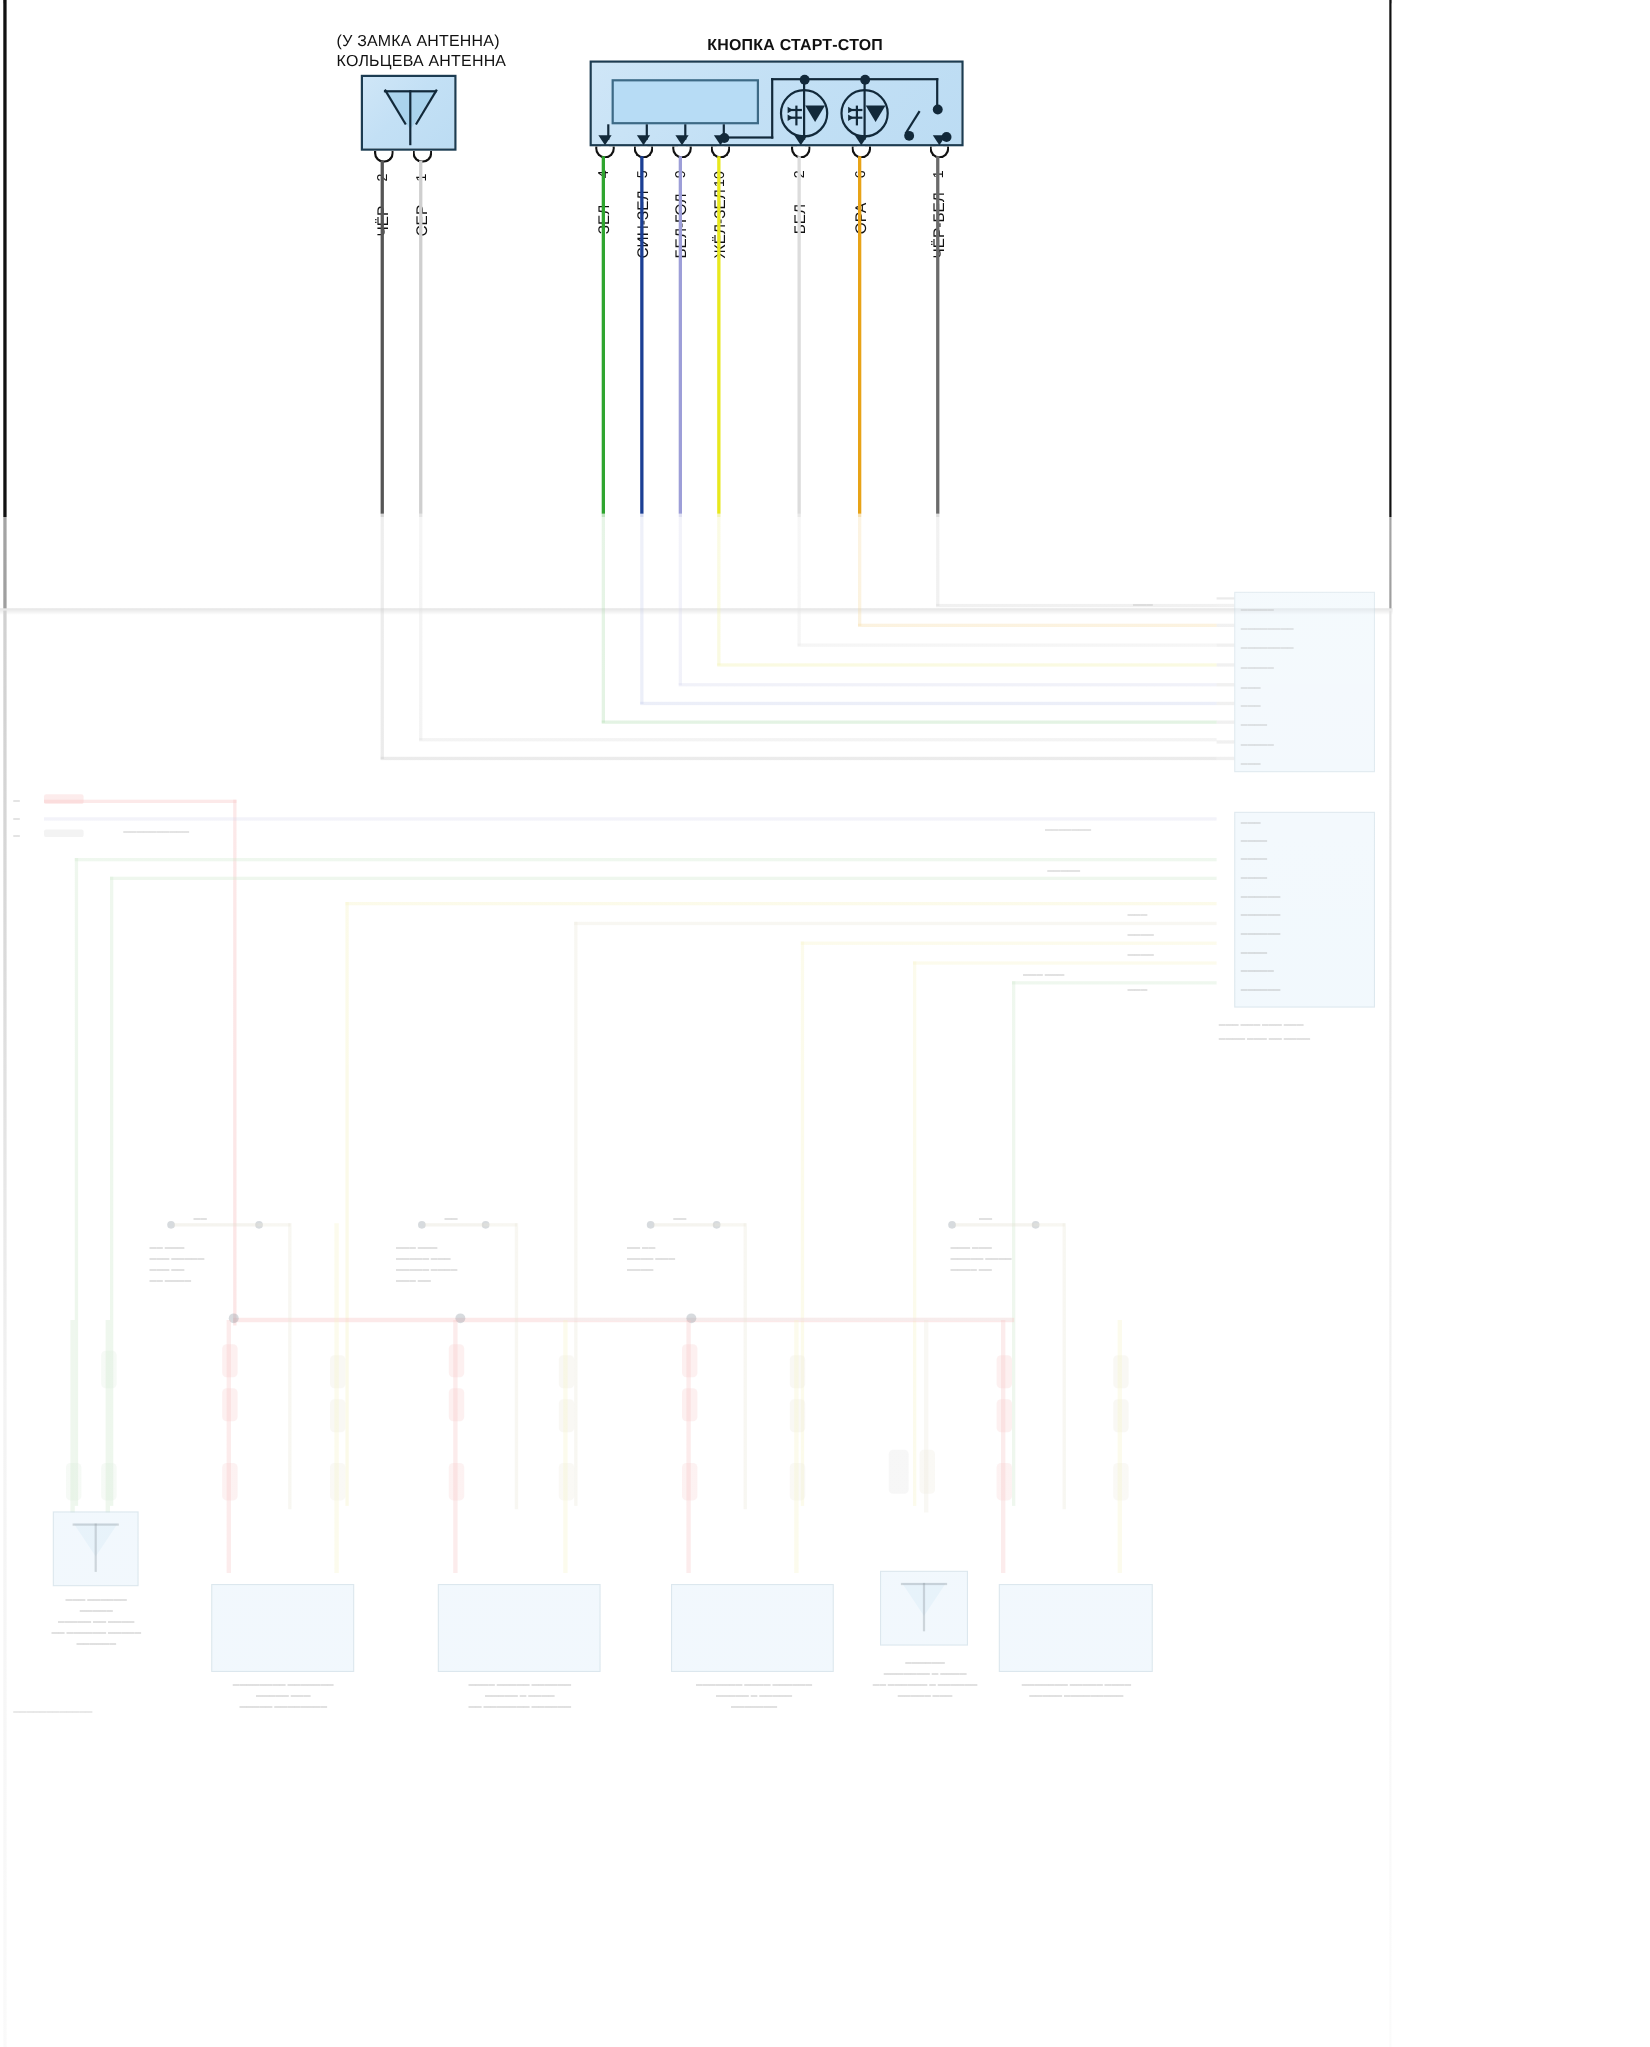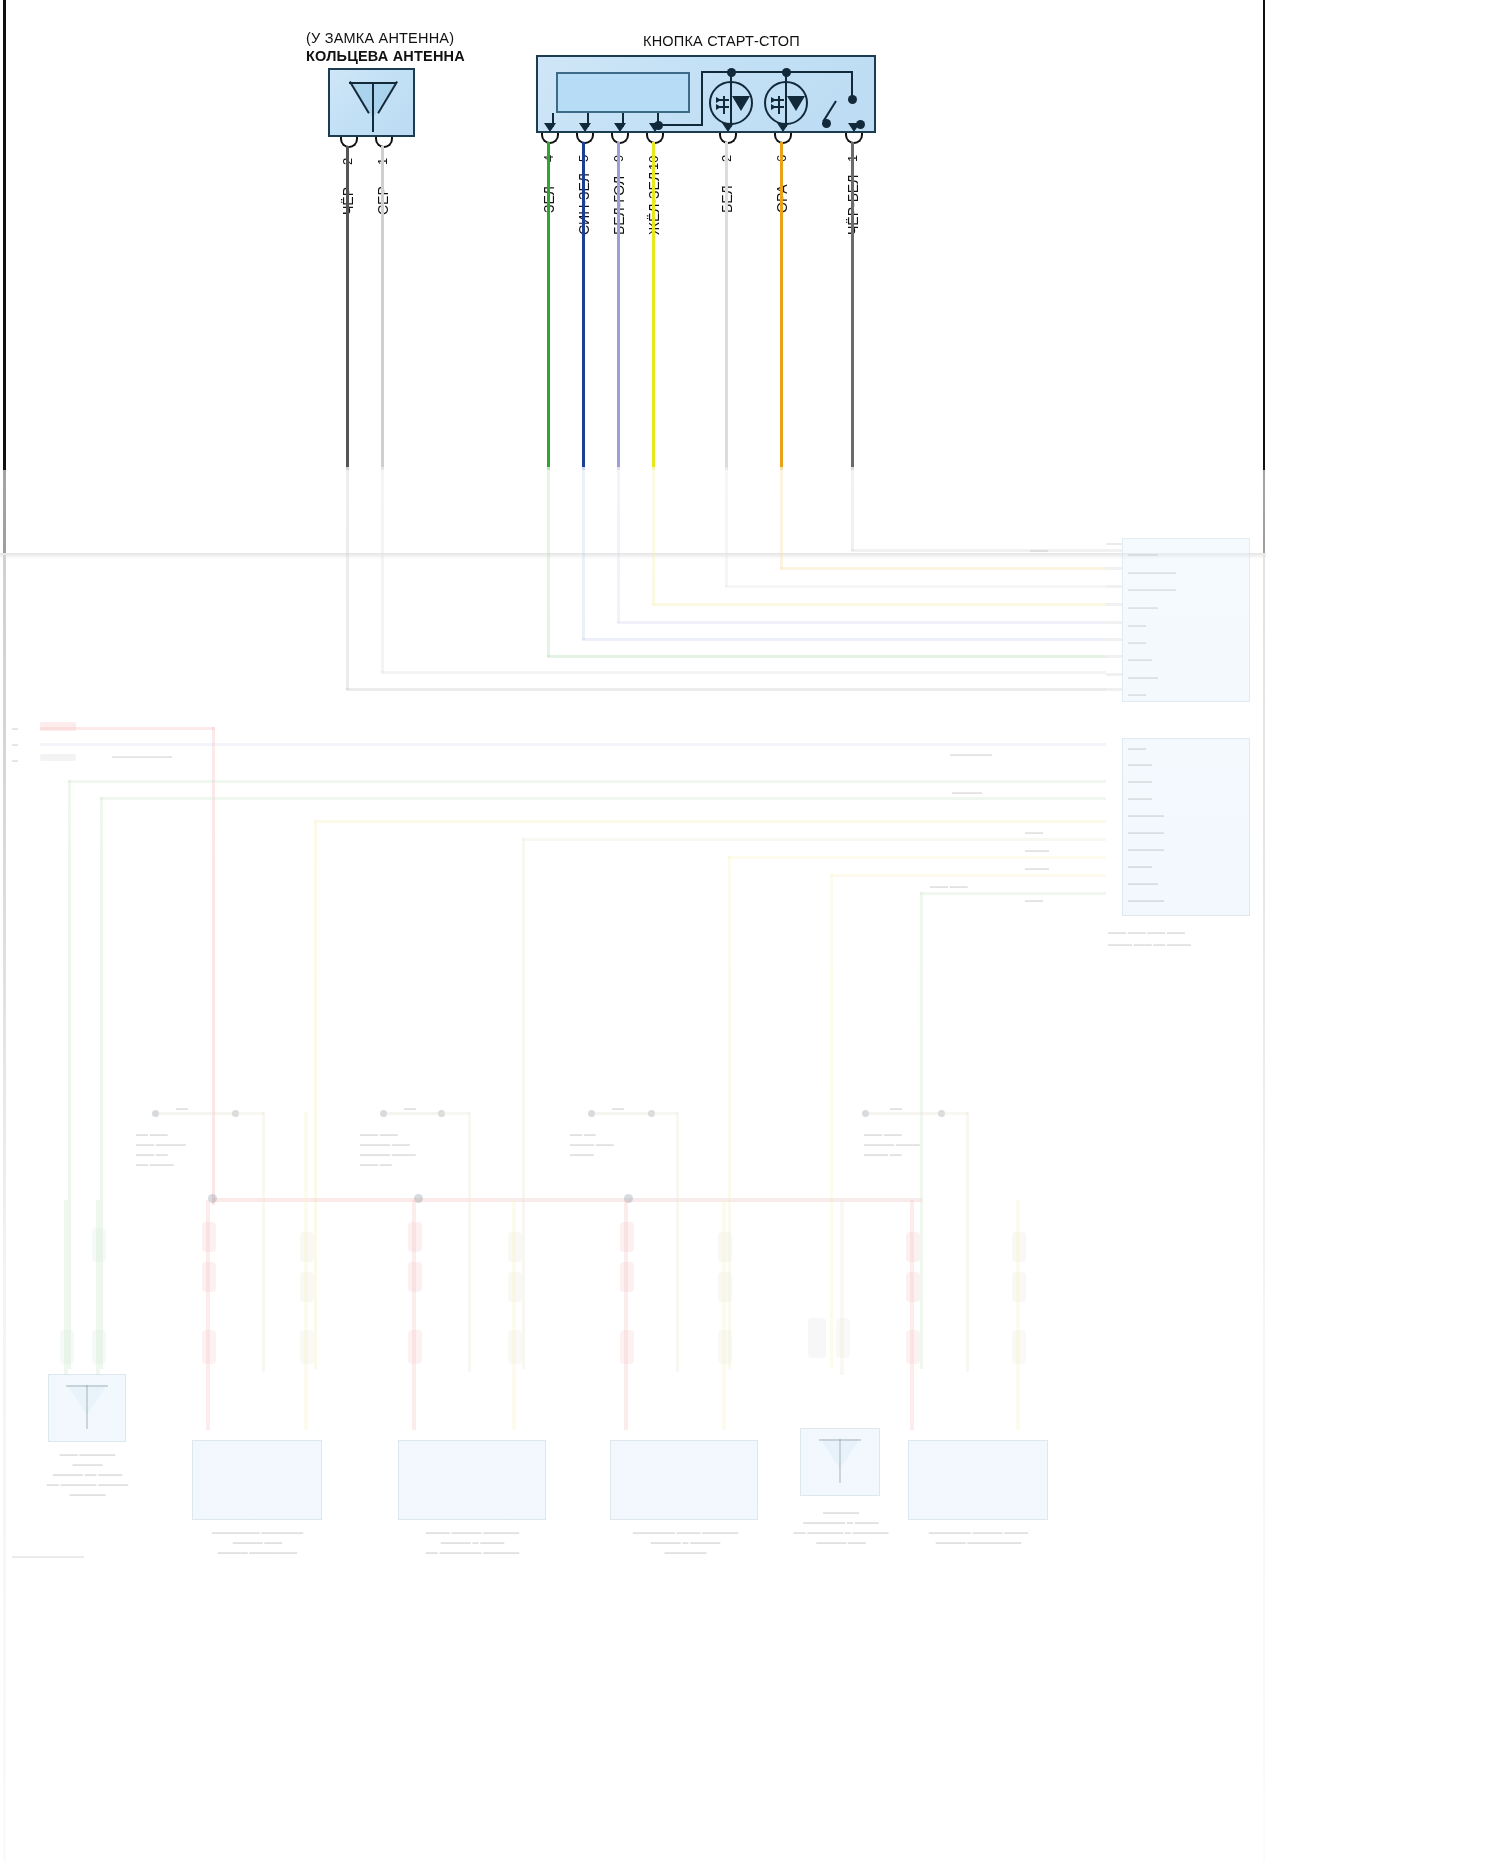--- a/index.html
+++ b/index.html
@@ -123,21 +123,21 @@
 
 <div id="stage">
 
   <div class="page-frame-top"></div>
   <div class="page-frame"></div>
   <div class="frame-bottom-shadow"></div>
   <div class="frame-left-tail"></div>
   <div class="frame-right-tail"></div>
 
   <div class="lbl title" style="left:306px;top:30px;">(У ЗАМКА АНТЕННА)</div>
-  <div class="lbl title" style="left:306px;top:48px;font-weight:bold;">КОЛЬЦЕВА АНТЕННА</div>
+  <div class="lbl title" style="left:306px;top:48px;">КОЛЬЦЕВА АНТЕННА</div>
 
   <div class="box" style="left:328px;top:68px;width:87px;height:69px;">
     <div class="ant-tri" style="--hw:23px;--h:36px;left:20px;top:12px;"></div>
     <div class="ant-line" style="left:19px;top:12px;width:48px;height:2px;"></div>
     <div class="ant-line" style="left:19px;top:12px;width:2px;height:37px;transform:rotate(-31deg);transform-origin:0 0;"></div>
     <div class="ant-line" style="left:66px;top:12px;width:2px;height:37px;transform:rotate(31deg);transform-origin:100% 0;"></div>
     <div class="ant-line" style="left:42px;top:12px;width:2px;height:50px;"></div>
   </div>
 
   <div class="cup" style="left:340px;top:137px;"></div>
@@ -145,21 +145,21 @@
 
   <div class="pin" style="left:340px;top:165px;">2</div>
   <div class="pin" style="left:375px;top:165px;">1</div>
 
   <div class="vlbl" style="left:340px;top:215px;">ЧЁР</div>
   <div class="vlbl" style="left:375px;top:215px;">СЕР</div>
 
   <div class="wire" style="left:346px;top:146px;width:3px;height:321px;background:#555;"></div>
   <div class="wire" style="left:381px;top:146px;width:3px;height:321px;background:#cfcfcf;"></div>
 
-  <div class="lbl title" style="left:643px;top:33px;">КНОПКА СТАРТ-СТОП</div>
+  <div class="lbl title" style="left:643px;top:33px;font-weight:bold;">КНОПКА СТАРТ-СТОП</div>
 
   <div class="box" style="left:536px;top:55px;width:340px;height:78px;">
 
     <div class="inner-box" style="left:18px;top:15px;width:134px;height:41px;"></div>
 
     <div class="vline" style="left:14px;top:56px;width:2px;height:14px;background:#12293a;"></div>
     <div class="vline" style="left:49px;top:56px;width:2px;height:14px;background:#12293a;"></div>
     <div class="vline" style="left:84px;top:56px;width:2px;height:14px;background:#12293a;"></div>
     <div class="vline" style="left:119px;top:56px;width:2px;height:14px;background:#12293a;"></div>
 

